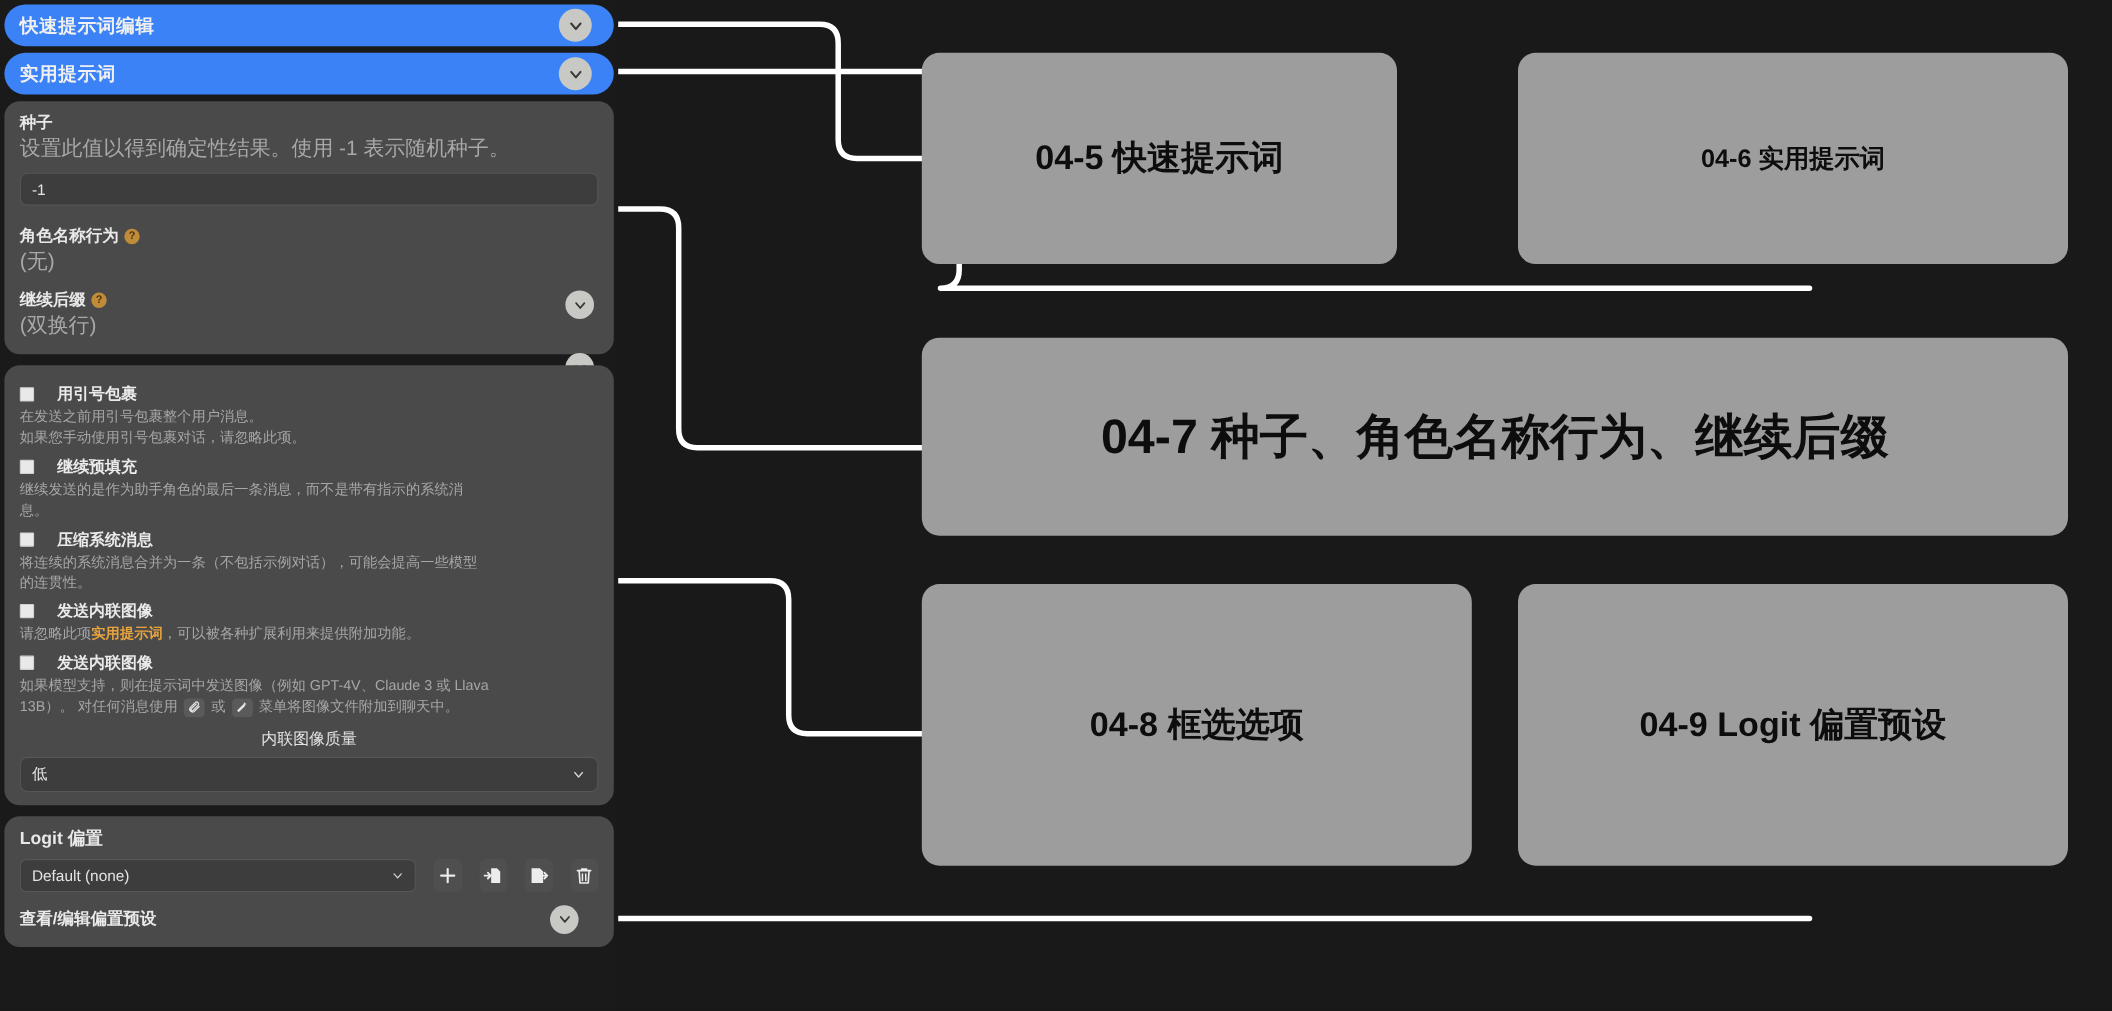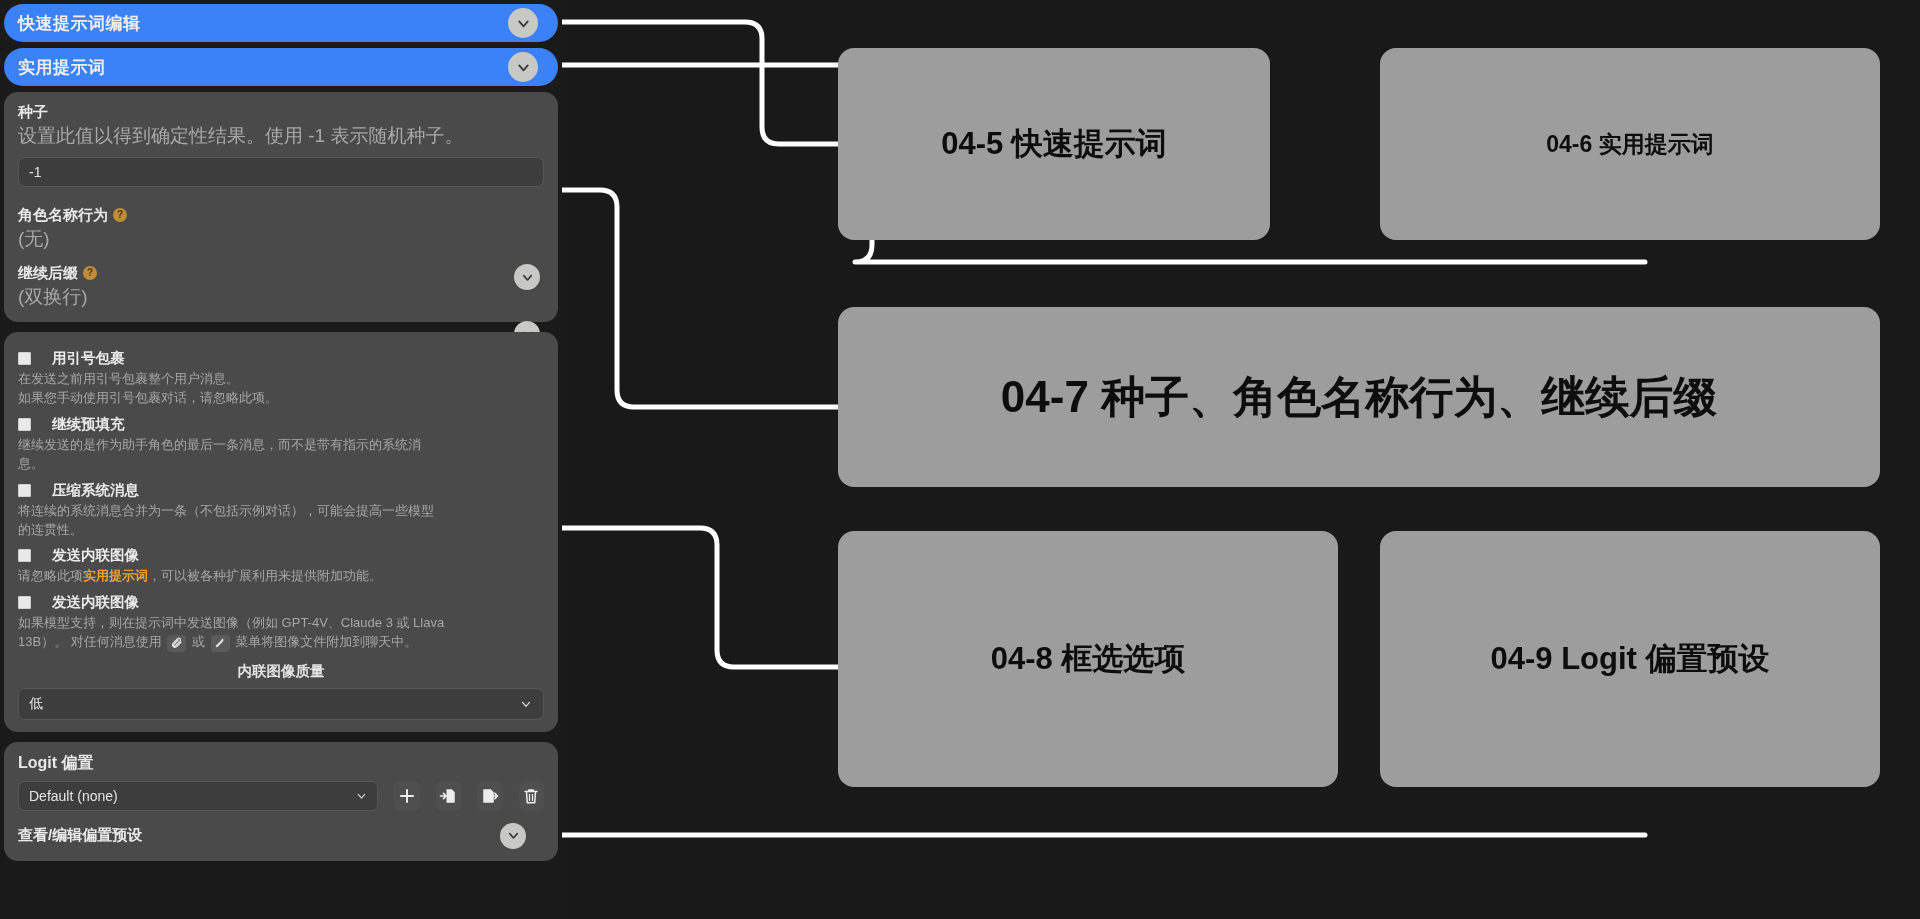--- a/index.html
+++ b/index.html
@@ -86,21 +86,21 @@
   .cb-desc  { font-size:13px; color:#a6a6a6; line-height:1.45; margin-top:2px; }
   .hl { color:#e8a33d; font-weight:bold; }
 
   .mini-icon {
     display:inline-flex; align-items:center; justify-content:center;
     width:19px; height:17px; border-radius:4px; background:#5a5a5a;
     vertical-align:-3px; margin:0 2px;
   }
   .mini-icon svg { width:12px; height:12px; fill:#e6e6e6; }
 
-  .center-label { text-align:center; font-size:14.5px; font-weight:bold;
+  .center-label { text-align:center; font-size:14.5px; font-weight:normal;
                   color:#e3e3e3; margin-top:10px; }
 
   .select-box {
     margin-top:7px; height:32px; border-radius:7px;
     background:#3d3d3d; border:1px solid #565656;
     display:flex; align-items:center; padding:0 10px;
     font-size:14px; color:#e4e4e4; position:relative;
   }
   .select-box .caret {
     position:absolute; right:10px; top:50%; transform:translateY(-50%);

